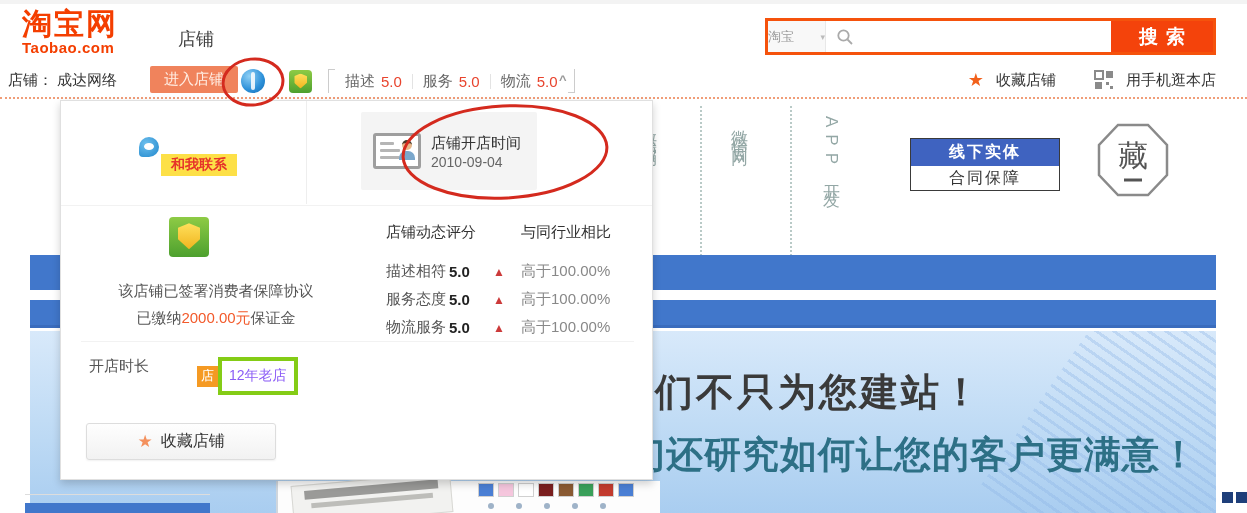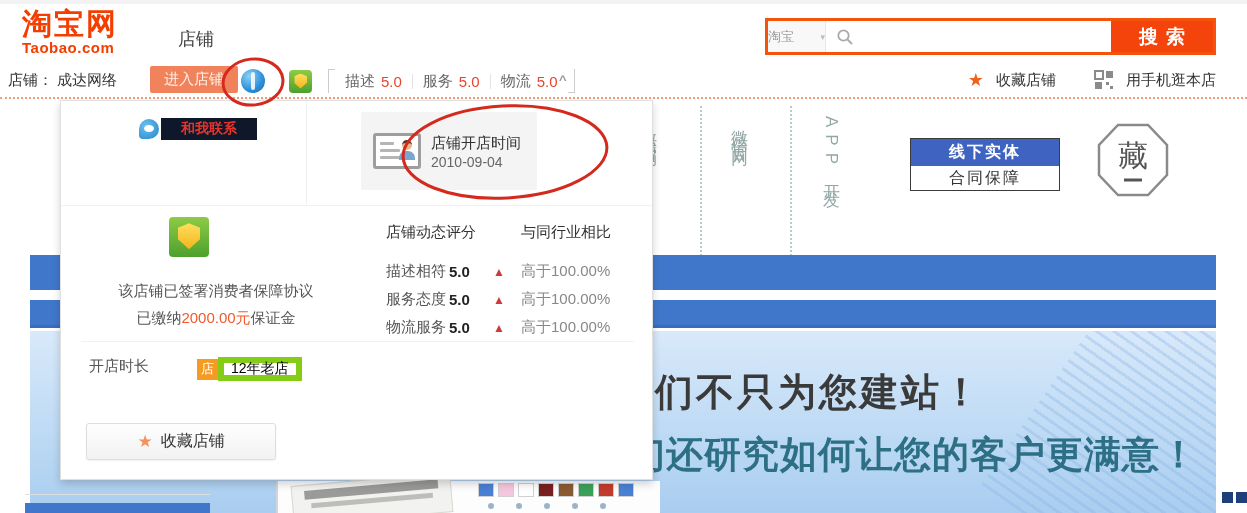--- a/index.html
+++ b/index.html
@@ -77,21 +77,21 @@
   .corner-squares span { width:11px; height:11px; background:#1f3f7a; display:inline-block; }
 
   
   .popup { position:absolute; left:60px; top:100px; width:593px; height:380px; background:#fff; border:1px solid #e0e0e0; box-shadow:0 4px 8px rgba(0,0,0,.18); z-index:5; }
   .pp-vdiv { position:absolute; left:245px; top:0; height:103px; border-left:1px solid #eee; }
   .pp-hdiv1 { position:absolute; left:0; top:104px; width:100%; border-top:1px solid #f2f2f2; }
   .pp-hdiv2 { position:absolute; left:20px; top:240px; width:553px; border-top:1px solid #f2f2f2; }
   .contact { position:absolute; left:78px; top:17px; display:flex; align-items:center; cursor:pointer; }
   .ww-drop { width:20px; height:20px; border-radius:50% 50% 50% 4px; background:radial-gradient(circle at 35% 35%, #6fc0ee, #1f87cc); position:relative; margin-right:2px; }
   .ww-drop:before { content:""; position:absolute; left:5px; top:6px; width:10px; height:7px; background:#fff; border-radius:50%; }
-  .contact .lbl { background:#0f172a; color:#e6342a; font-weight:bold; font-size:14px; padding:2px 20px; }
+  .contact .lbl { background:#fde047; color:#e6342a; font-weight:bold; font-size:14px; padding:2px 10px;margin-top:36px; }
   .opencard { position:absolute; left:300px; top:11px; width:176px; height:78px; background:#f4f4f4; border-radius:2px; display:flex; align-items:center; padding-left:12px; gap:10px; }
   .idcard { width:48px; height:36px; background:#fff; border:3px solid #9e9e9e; border-radius:3px; position:relative; }
   .idcard .ln { position:absolute; left:4px; height:3px; background:#b5b5b5; border-radius:1px; }
   .idcard .ln1 { top:6px; width:14px; }
   .idcard .ln2 { top:13px; width:20px; }
   .idcard .ln3 { top:20px; width:20px; }
   .idcard .head { position:absolute; right:6px; top:4px; width:10px; height:10px; border-radius:50%; background:#e8b88a; border-top:3px solid #4a3a2a; }
   .idcard .bod { position:absolute; right:3px; top:15px; width:16px; height:9px; border-radius:7px 7px 0 0; background:#7aa7cc; }
   .opencard .tt { font-size:15px; color:#333; line-height:1.5; }
   .opencard .dt { font-size:14px; color:#666; }
@@ -103,21 +103,21 @@
   .dsr-head { display:flex; color:#333; margin-bottom:20px; }
   .dsr-head .h1 { width:135px; }
   .dsr-row { display:flex; align-items:center; margin-bottom:9px; color:#555; }
   .dsr-row .lb { width:63px; }
   .dsr-row .sc { width:44px; font-weight:bold; color:#222; }
   .dsr-row .ar { width:28px; color:#cc3a3a; font-size:12px; }
   .dsr-row .cp { color:#888; }
   .age-row { position:absolute; left:28px; top:256px; display:flex; align-items:flex-start; font-size:15px; color:#555; }
   .age-badge { display:flex; align-items:center; margin-left:48px; cursor:pointer; }
   .age-badge .sq { width:21px; height:21px; background:#f59a23; color:#fff; font-size:13px; display:flex; align-items:center; justify-content:center; }
-  .age-badge .bx { height:24px; border:6px solid #84cc16; color:#000000; font-size:14px; display:flex; align-items:center; padding:0 7px; }
+  .age-badge .bx { height:38px; border:4px solid #84cc16; color:#8b5cf6; font-size:14px; display:flex; align-items:center; padding:0 7px; }
   .fav-btn { position:absolute; left:25px; top:322px; width:190px; height:37px; border:1px solid #ddd; border-radius:3px; background:linear-gradient(180deg,#fefefe,#f2f2f2); display:flex; align-items:center; justify-content:center; gap:8px; font-size:16px; color:#333; cursor:pointer; box-shadow:0 1px 2px rgba(0,0,0,.06); }
   .fav-btn .st { color:#f4915e; font-size:17px; }
 
   
   .annot { position:absolute; left:0; top:0; z-index:10; pointer-events:none; }
 </style>
 </head>
 <body>
 
 <div id="canvas">

